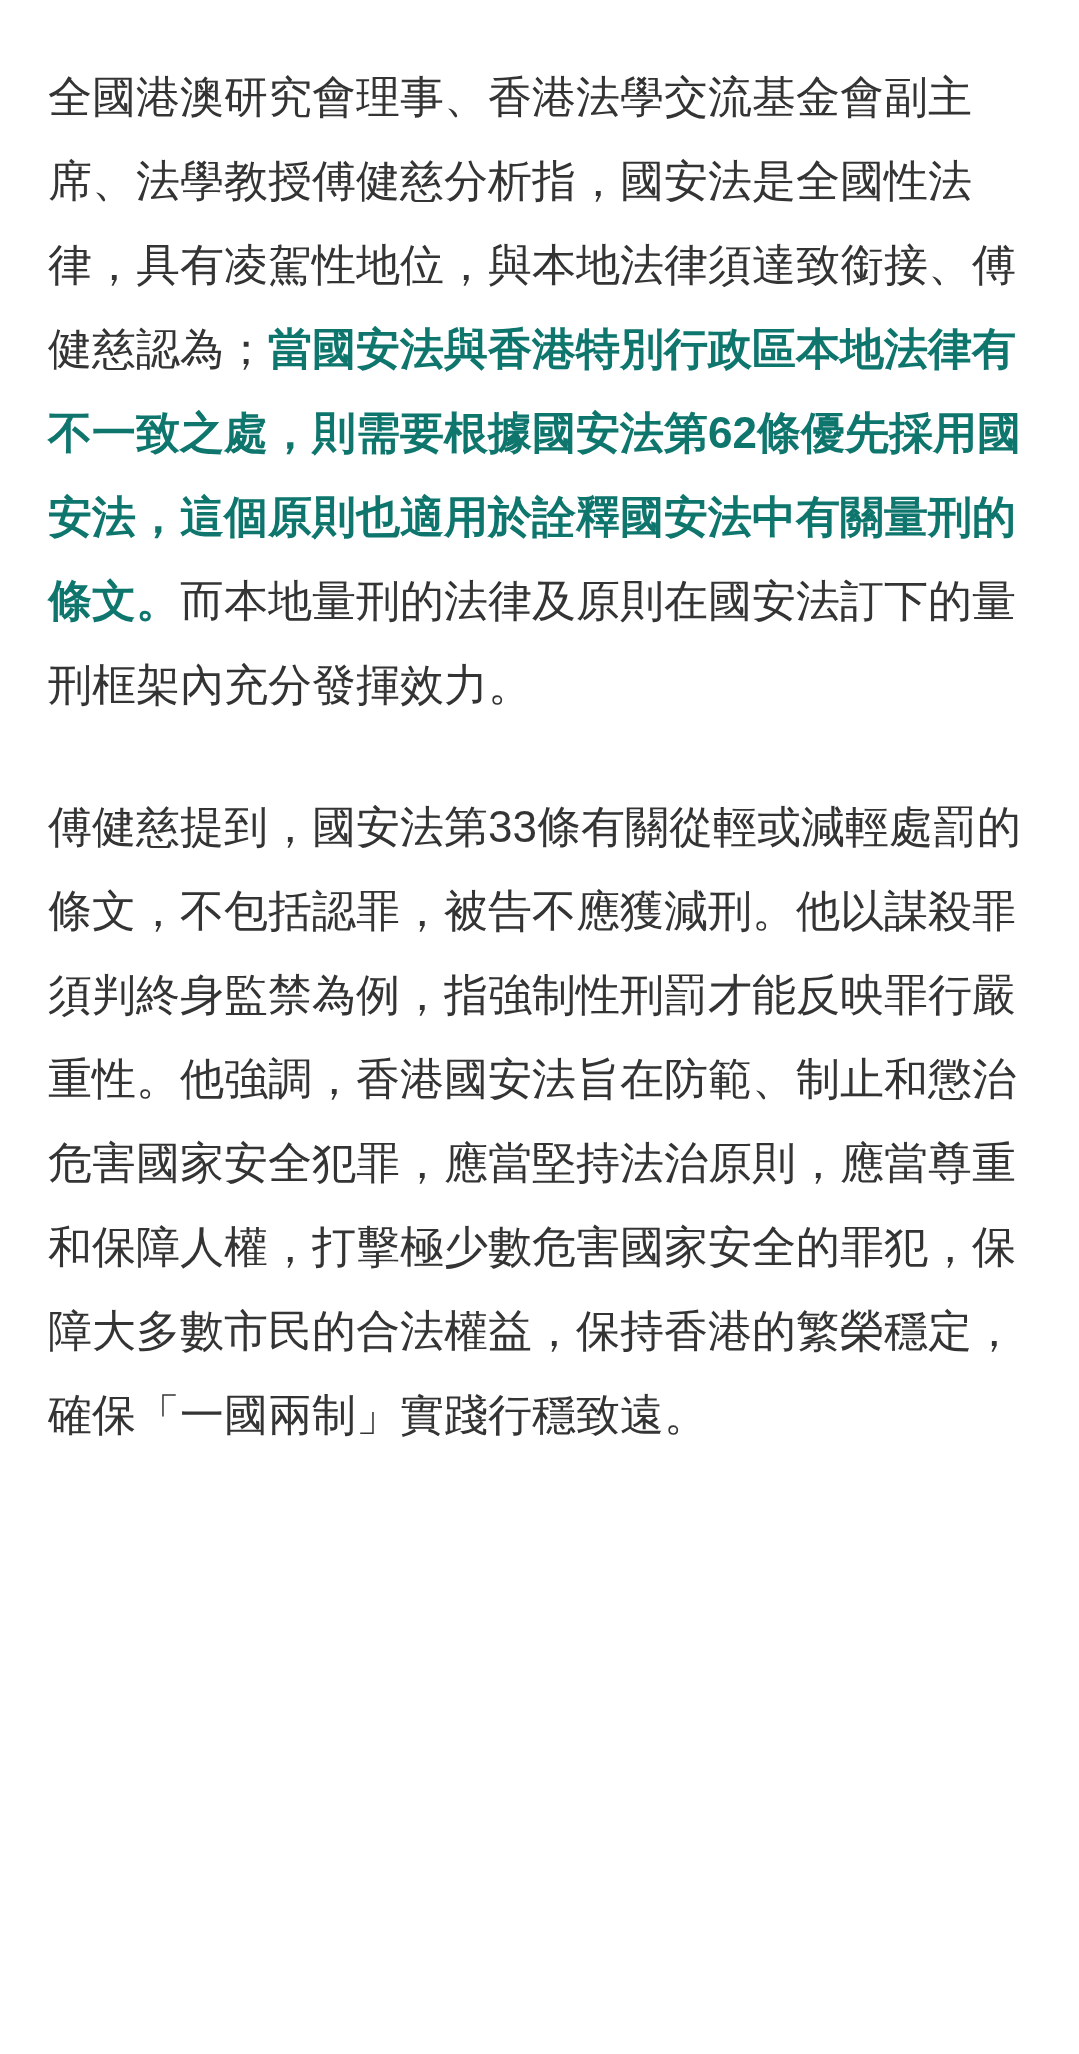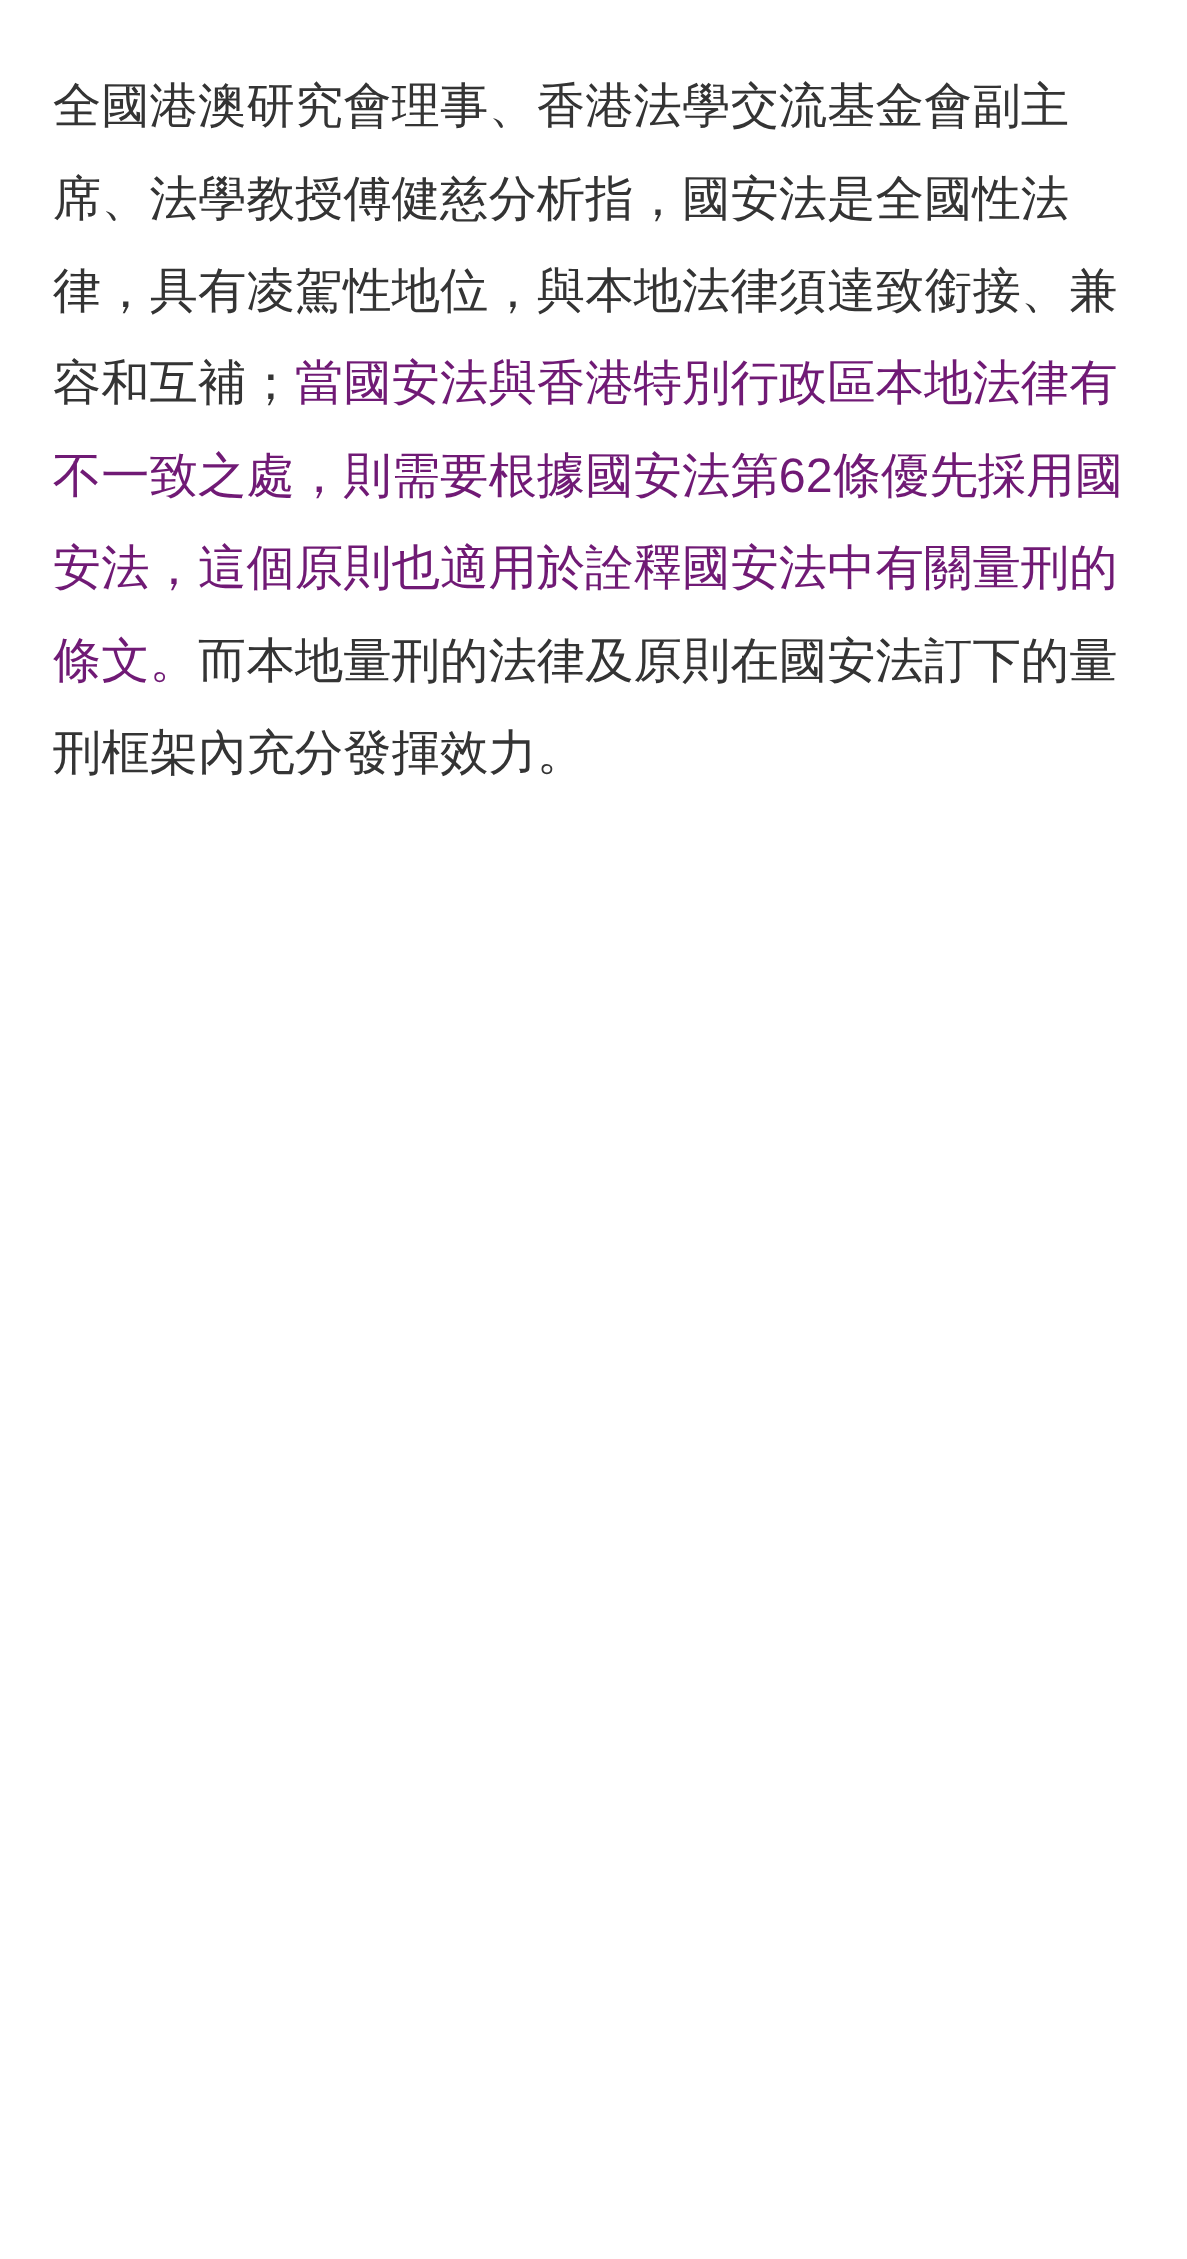--- a/index.html
+++ b/index.html
@@ -21,24 +21,25 @@
   .article p {
     margin: 0 0 58px 0;
     font-size: 44px;
     line-height: 84px;
     color: #343434;
     text-align: left;
     letter-spacing: 0;
     word-break: break-all;
   }
   .run-bold {
-    font-weight: 400;
-    color: #701a75;
+    font-weight: 700;
+    color: #0f766e;
   }
 </style>
 </head>
 <body>
 
 <article class="article">
-  <p><span>全國港澳研究會理事、香港法學交流基金會副主席、法學教授傅健慈分析指，國安法是全國性法律，具有凌駕性地位，與本地法律須達致銜接、兼容和互補；</span><span class="run-bold">當國安法與香港特別行政區本地法律有不一致之處，則需要根據國安法第62條優先採用國安法，這個原則也適用於詮釋國安法中有關量刑的條文。</span><span>而本地量刑的法律及原則在國安法訂下的量刑框架內充分發揮效力。</span></p>
+  <p><span>全國港澳研究會理事、香港法學交流基金會副主席、法學教授傅健慈分析指，國安法是全國性法律，具有凌駕性地位，與本地法律須達致銜接、傅健慈認為；</span><span class="run-bold">當國安法與香港特別行政區本地法律有不一致之處，則需要根據國安法第62條優先採用國安法，這個原則也適用於詮釋國安法中有關量刑的條文。</span><span>而本地量刑的法律及原則在國安法訂下的量刑框架內充分發揮效力。</span></p>
 
+  <p><span>傅健慈提到，國安法第33條有關從輕或減輕處罰的條文，不包括認罪，被告不應獲減刑。他以謀殺罪須判終身監禁為例，指強制性刑罰才能反映罪行嚴重性。他強調，香港國安法旨在防範、制止和懲治危害國家安全犯罪，應當堅持法治原則，應當尊重和保障人權，打擊極少數危害國家安全的罪犯，保障大多數市民的合法權益，保持香港的繁榮穩定，確保「一國兩制」實踐行穩致遠。</span></p>
 
 </article>
 
 </body></html>

